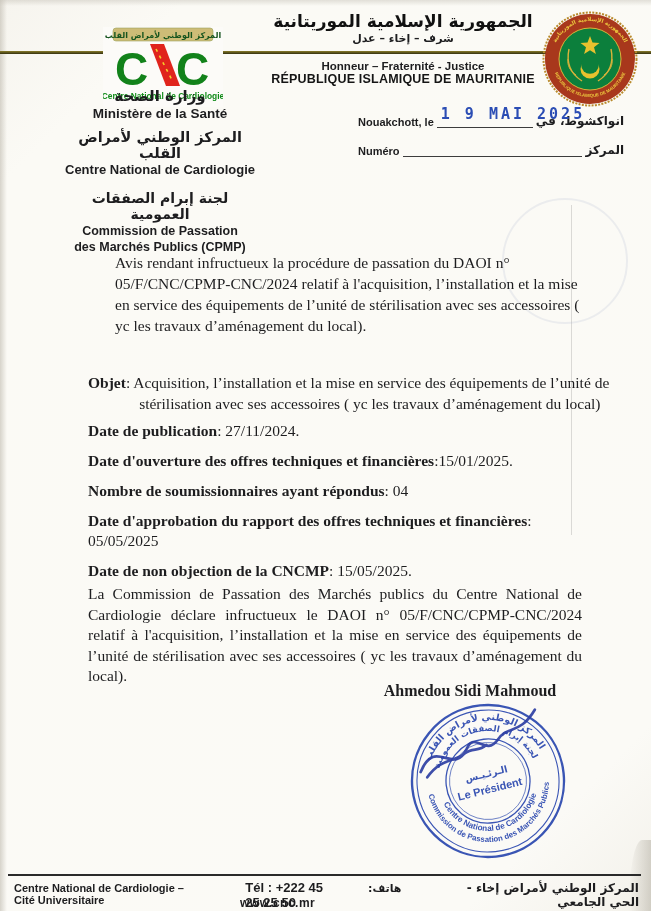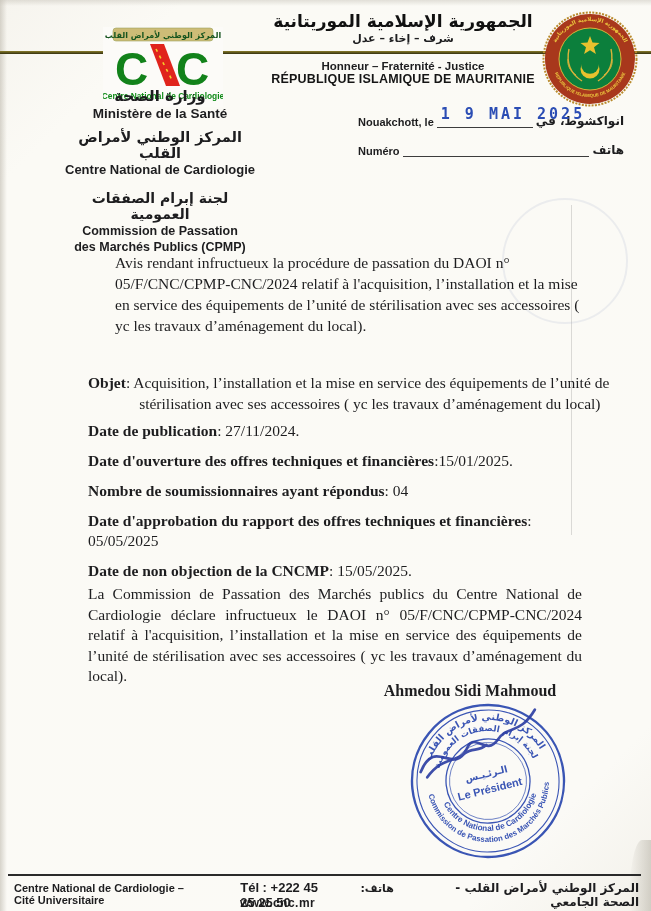--- a/index.html
+++ b/index.html
@@ -138,21 +138,21 @@
     <div class="meta-row">
       <span class="sans meta-label">Nouakchott, le</span>
       <span class="meta-line">
         <span class="date-stamp">1 9 MAI 2025</span>
       </span>
       <span class="ar meta-ar">انواكشوط، في</span>
     </div>
     <div class="meta-row">
       <span class="sans meta-label">Numéro</span>
       <span class="meta-line"></span>
-      <span class="ar meta-ar">هاتف</span>
+      <span class="ar meta-ar">المركز</span>
     </div>
   </div>
 
   <div class="abs intro">Avis rendant infructueux la procédure de passation du DAOI n° 05/F/CNC/CPMP-CNC/2024  relatif à l'acquisition, l’installation et la mise en service des équipements de l’unité de stérilisation avec ses  accessoires ( yc les travaux d’aménagement du local).</div>
 
   <div class="abs objet">
     <span class="b">Objet</span><span>: Acquisition, l’installation et la mise en service des équipements de l’unité de stérilisation avec ses  accessoires ( yc les travaux d’aménagement du local)</span>
   </div>
 
   <div class="abs fields">
@@ -201,17 +201,17 @@
       </g>
     </svg>
   </div>
 
   <div class="abs footer-rule"></div>
   <div class="abs footer-row">
     <span class="f-left">Centre National de Cardiologie – Cité Universitaire</span>
     <span class="f-tel">Tél : +222 45 25 25 50</span>
     <span class="ar f-telar">هاتف:</span>
     <span class="f-spacer"></span>
-    <span class="ar f-right">المركز الوطني لأمراض القلب - الصحة الجامعي</span>
+    <span class="ar f-right">المركز الوطني لأمراض إخاء - الحي الجامعي</span>
   </div>
   <div class="abs website">www.cnc.mr</div>
 
 </div>
 
 </body></html>

